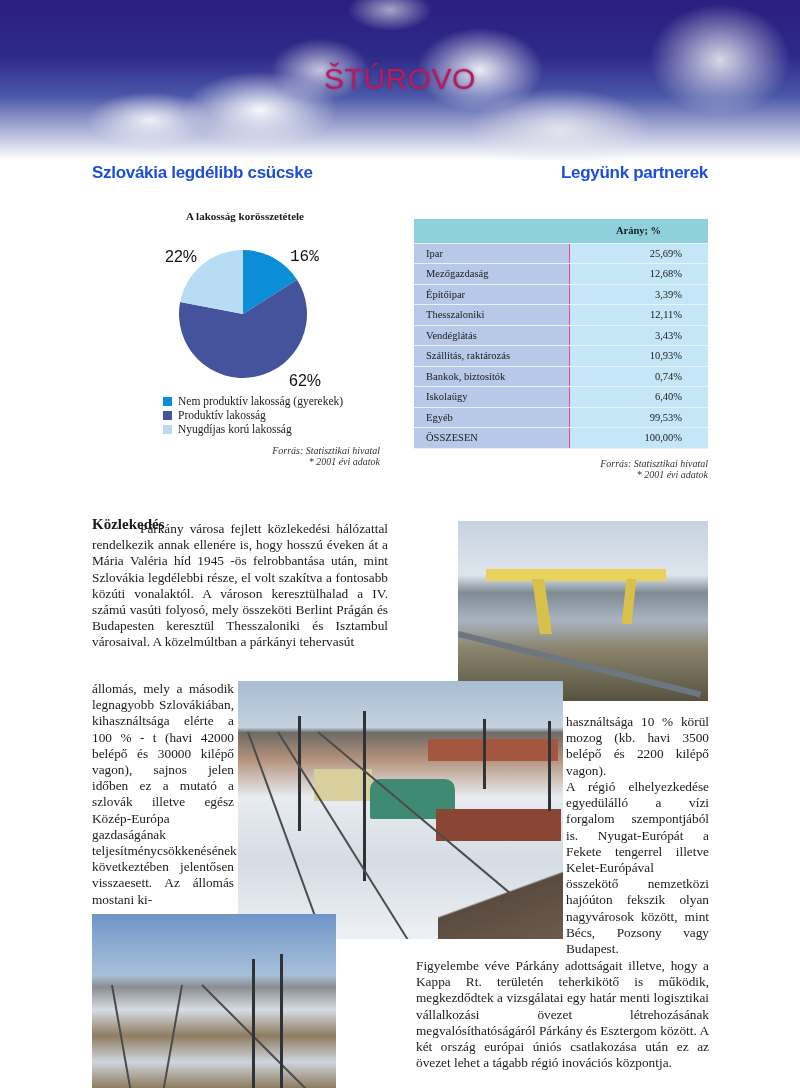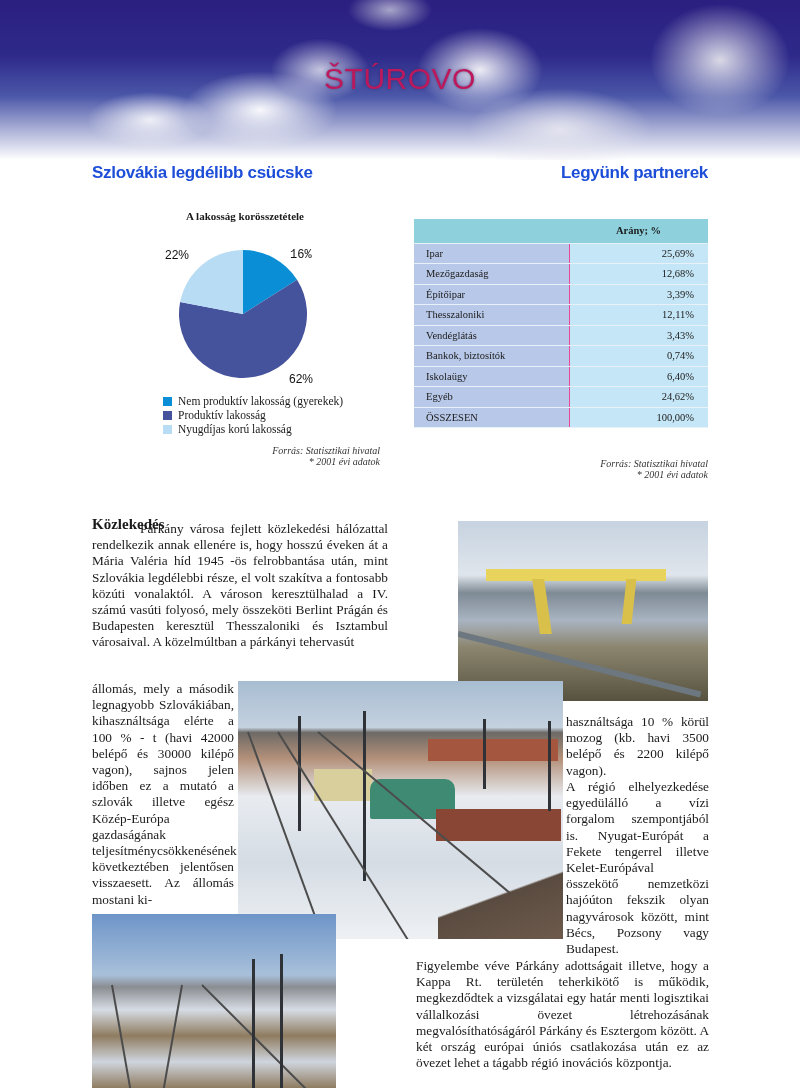--- a/index.html
+++ b/index.html
@@ -27,32 +27,32 @@
     position: absolute; top: 163px;
     font-family: "Liberation Sans", sans-serif; font-size: 17px; font-weight: bold;
     color: #1d4ed8; letter-spacing: -0.3px;
   }
   .sub-left { left: 92px; }
   .sub-right { right: 92px; }
 
   
   .chart-title { position: absolute; left: 150px; top: 210px; width: 190px; text-align: center; font-size: 11px; font-weight: bold; }
   .pie-svg { position: absolute; left: 170px; top: 240px; }
-  .pie-label { position: absolute; font-family: "Liberation Sans", sans-serif; font-size: 12px; color: #111; }
+  .pie-label { position: absolute; font-family: "Liberation Sans", sans-serif; font-size: 16px; color: #111; }
   .legend { position: absolute; left: 163px; top: 394px; }
   .legend-item { display: flex; align-items: center; height: 14px; font-size: 11.5px; }
   .legend-swatch { width: 9px; height: 9px; margin-right: 6px; }
   .src-left { position: absolute; left: 200px; top: 445px; width: 180px; text-align: right; font-size: 10px; font-style: italic; color: #333; line-height: 11px; }
 
   
   .tbl { position: absolute; left: 414px; top: 219px; width: 294px; border-collapse: collapse; font-size: 10.5px; }
   .tbl td, .tbl th { height: 20.5px; border-bottom: 1px solid #e8f1f7; }
   .tbl th { background: #8ed0dc; font-weight: bold; text-align: center; height: 24px; }
   .tbl td.c1 { background: #b8c8e8; padding-left: 12px; width: 155px; border-right: 1px solid #ec4899; }
-  .tbl td.c2 { background: #c5e6f6; text-align: right; padding-right: 14px; }
+  .tbl td.c2 { background: #c5e6f6; text-align: right; padding-right: 26px; }
   .src-right { position: absolute; left: 530px; top: 458px; width: 178px; text-align: right; font-size: 10px; font-style: italic; color: #333; line-height: 11px; }
 
   .section-h { position: absolute; left: 92px; top: 484px; font-size: 15px; font-weight: bold; margin-top: 32px; }
 
   .para { position: absolute; font-size: 13.3px; line-height: 16.2px; text-align: justify; }
   .p1 { left: 92px; top: 521px; width: 296px; text-indent: 48px; }
   .p1b { left: 92px; top: 681px; width: 142px; }
   .p2 { left: 566px; top: 714px; width: 143px; }
   .p3 { left: 566px; top: 779px; width: 143px; }
   .p4 { left: 416px; top: 958px; width: 293px; }
@@ -143,30 +143,34 @@
       </tr>
       <tr>
         <td class="c1">Thesszaloniki</td>
         <td class="c2">12,11%</td>
       </tr>
       <tr>
         <td class="c1">Vendéglátás</td>
         <td class="c2">3,43%</td>
       </tr>
       <tr>
+        <td class="c1">Szállítás, raktározás</td>
+        <td class="c2">10,93%</td>
+      </tr>
+      <tr>
         <td class="c1">Bankok, biztosítók</td>
         <td class="c2">0,74%</td>
       </tr>
       <tr>
         <td class="c1">Iskolaügy</td>
         <td class="c2">6,40%</td>
       </tr>
       <tr>
         <td class="c1">Egyéb</td>
-        <td class="c2">24,62%</td>
+        <td class="c2">99,53%</td>
       </tr>
       <tr>
         <td class="c1">ÖSSZESEN</td>
         <td class="c2">100,00%</td>
       </tr>
     </tbody>
 </table>
 <div class="src-right">
   <div>Forrás: Statisztikai hivatal</div>
   <div>* 2001 évi adatok</div>

